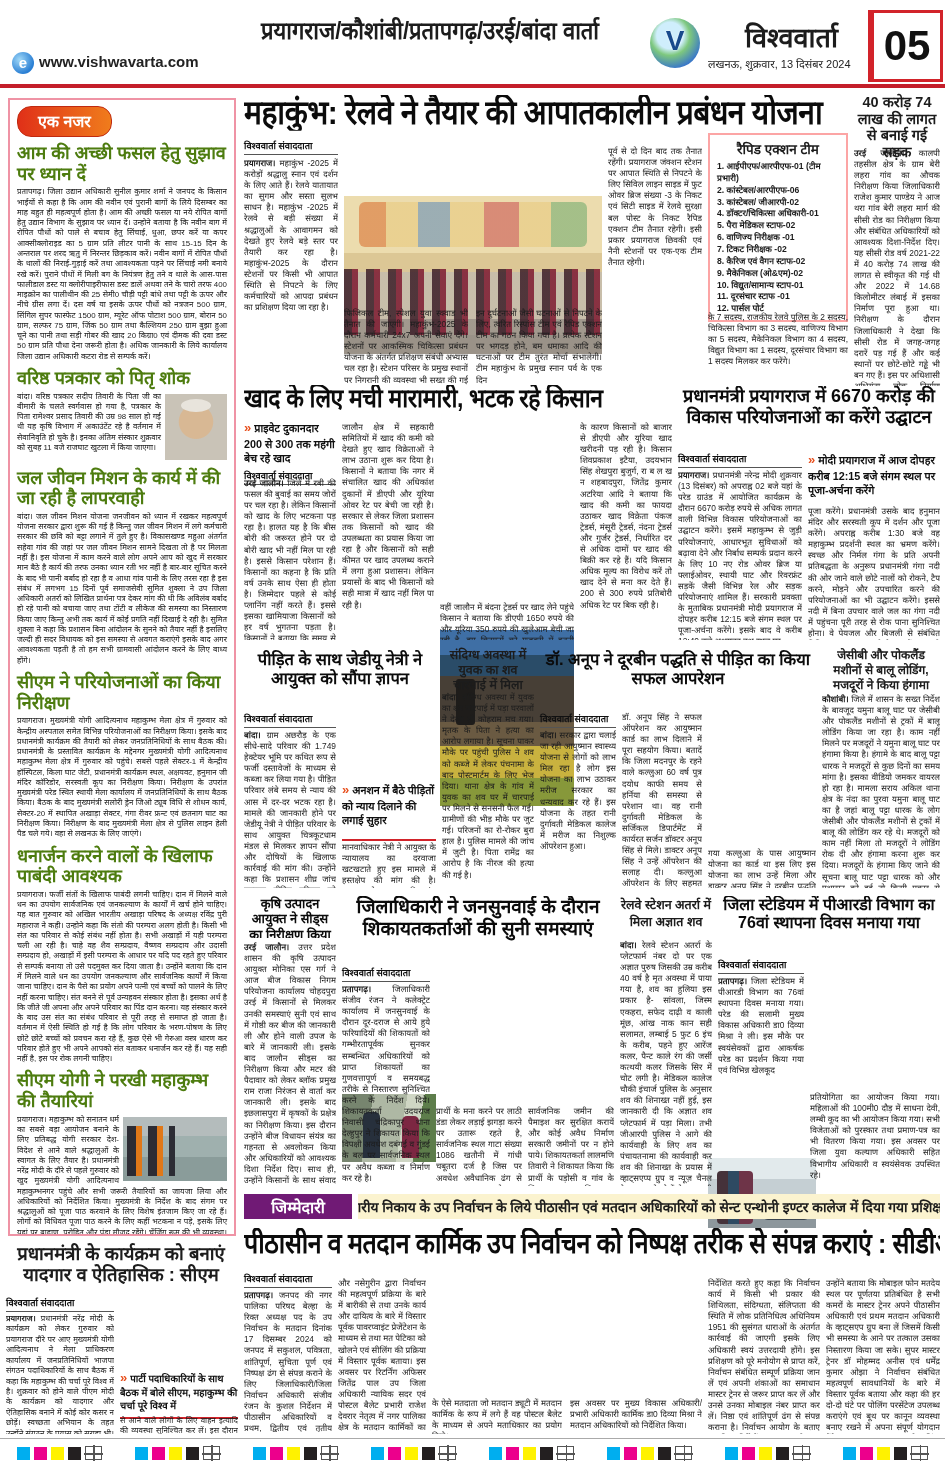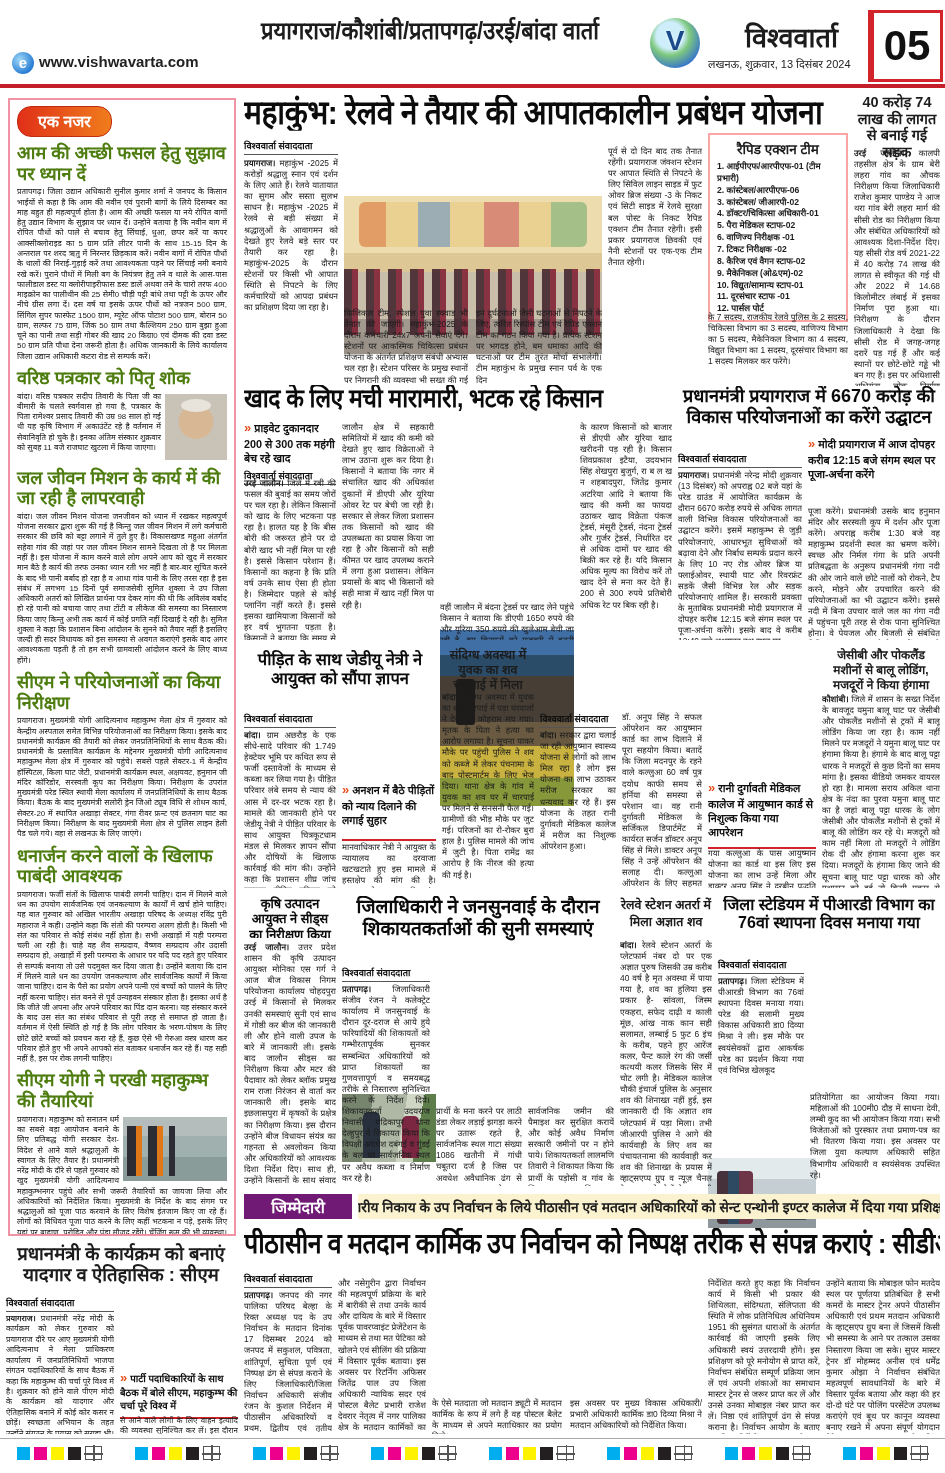--- a/index.html
+++ b/index.html
@@ -154,50 +154,48 @@
   <div class="abs col" style="left:342px;top:422px;width:92px;height:218px;">जालौन क्षेत्र में सहकारी समितियों में खाद की कमी को देखते हुए खाद विक्रेताओं ने लाभ उठाना शुरू कर दिया है। किसानों ने बताया कि नगर में संचालित खाद की अधिकांश दुकानों में डीएपी और यूरिया ओवर रेट पर बेची जा रही है। सरकार से लेकर जिला प्रशासन तक किसानों को खाद की उपलब्धता का प्रयास किया जा रहा है और किसानों को सही कीमत पर खाद उपलब्ध कराने में लगा हुआ प्रशासन। लेकिन प्रयासों के बाद भी किसानों को सही मात्रा में खाद नहीं मिल पा रही है।</div>
   <div class="abs ph ph-khad" style="left:440px;top:422px;width:134px;height:176px;"></div>
   <div class="abs col" style="left:440px;top:602px;width:134px;height:38px;">वहीं जालौन में बंदना ट्रेडर्स पर खाद लेने पहुंचे किसान ने बताया कि डीएपी 1650 रुपये की और यूरिया 350 रुपये की खुलेआम बेची जा रही है, हम किसानों को मजबूरी में इतनी महंगी खाद लेनी पड़ रही है, नहीं तो फसल बर्बाद हो जाएगी। जबकि विक्रेताओं का कहना है कि यह लोग पर्ची भी किसानों को दे रहे हैं।</div>
   <div class="abs col" style="left:580px;top:422px;width:92px;height:218px;">के कारण किसानों को बाजार से डीएपी और यूरिया खाद खरीदनी पड़ रही है। किसान शिवप्रकाश इटैया, उदयभान सिंह शेखपुरा बुजुर्ग, रा ब ल ख न शहबादपुरा, जितेंद्र कुमार अटरिया आदि ने बताया कि खाद की कमी का फायदा उठाकर खाद विक्रेता पंकज ट्रेडर्स, मंसूरी ट्रेडर्स, नंदना ट्रेडर्स और गुर्जर ट्रेडर्स, निर्धारित दर से अधिक दामों पर खाद की बिक्री कर रहे हैं। यदि किसान अधिक मूल्य का विरोध करें तो खाद देने से मना कर देते हैं। 200 से 300 रुपये प्रतिबोरी अधिक रेट पर बिक रही है।</div>
 
   <div class="abs h-md" style="left:678px;top:386px;width:262px;height:62px;">प्रधानमंत्री प्रयागराज में 6670 करोड़ की विकास परियोजनाओं का करेंगे उद्घाटन</div>
   <div class="abs byline" style="left:678px;top:452px;width:124px;">विश्ववार्ता संवाददाता</div>
   <div class="abs col" style="left:678px;top:470px;width:124px;height:170px;">
     <span class="dl">प्रयागराज।</span> <span>प्रधानमंत्री नरेन्द्र मोदी शुक्रवार (13 दिसंबर) को अपराह्न 02 बजे यहां के परेड ग्राउंड में आयोजित कार्यक्रम के दौरान 6670 करोड़ रुपये से अधिक लागत वाली विभिन्न विकास परियोजनाओं का उद्घाटन करेंगे। इसमें महाकुम्भ से जुड़ी परियोजनाएं, आधारभूत सुविधाओं को बढ़ावा देने और निर्बाध सम्पर्क प्रदान करने के लिए 10 नए रोड ओवर ब्रिज या फ्लाईओवर, स्थायी घाट और रिवरफ्रंट सड़कें जैसी विभिन्न रेल और सड़क परियोजनाएं शामिल हैं। सरकारी प्रवक्ता के मुताबिक प्रधानमंत्री मोदी प्रयागराज में दोपहर करीब 12:15 बजे संगम स्थल पर पूजा-अर्चना करेंगे। इसके बाद वे करीब 12:40 बजे अक्षयवट वृक्ष स्थल पर</span>
   </div>
-  <div class="abs" style="left:808px;top:436px;width:132px;">
+  <div class="abs" style="left:808px;top:452px;width:132px;">
     <div class="subhead"><span class="mk">»</span><span>मोदी प्रयागराज में आज दोपहर करीब 12:15 बजे संगम स्थल पर पूजा-अर्चना करेंगे</span></div>
   </div>
   <div class="abs col" style="left:808px;top:506px;width:132px;height:134px;">पूजा करेंगे। प्रधानमंत्री उसके बाद हनुमान मंदिर और सरस्वती कूप में दर्शन और पूजा करेंगे। अपराह्न करीब 1:30 बजे वह महाकुम्भ प्रदर्शनी स्थल का भ्रमण करेंगे। स्वच्छ और निर्मल गंगा के प्रति अपनी प्रतिबद्धता के अनुरूप प्रधानमंत्री गंगा नदी की ओर जाने वाले छोटे नालों को रोकने, टैप करने, मोड़ने और उपचारित करने की परियोजनाओं का भी उद्घाटन करेंगे। इससे नदी में बिना उपचार वाले जल का गंगा नदी में पहुंचना पूरी तरह से रोक पाना सुनिश्चित होना। वे पेयजल और बिजली से संबंधित विभिन्न इन्फ्राट्रक्चर परियोजनाओं का भी उद्घाटन करेंगे।</div>
 
   <div class="abs h-sm" style="left:244px;top:650px;width:192px;height:58px;font-size:16.5px;">पीड़ित के साथ जेडीयू नेत्री ने आयुक्त को सौंपा ज्ञापन</div>
   <div class="abs byline" style="left:244px;top:712px;width:92px;">विश्ववार्ता संवाददाता</div>
   <div class="abs col" style="left:244px;top:730px;width:92px;height:158px;">
     <span class="dl">बांदा।</span> <span>ग्राम अछरौड़ के एक सीधे-सादे परिवार की 1.749 हेक्टेयर भूमि पर कथित रूप से फर्जी दस्तावेजों के माध्यम से कब्जा कर लिया गया है। पीड़ित परिवार लंबे समय से न्याय की आस में दर-दर भटक रहा है। मामले की जानकारी होने पर जेडीयू नेत्री ने पीड़ित परिवार के साथ आयुक्त चित्रकूटधाम मंडल से मिलकर ज्ञापन सौंपा और दोषियों के खिलाफ कार्रवाई की मांग की। उन्होंने कहा कि प्रशासन शीघ्र जांच कराकर पीड़ित परिवार को उसकी भूमि का मालिकाना हक दिलाए।</span>
   </div>
   <div class="abs ph ph-jdu" style="left:342px;top:710px;width:94px;height:68px;"></div>
   <div class="abs subhead rule-red" style="left:342px;top:782px;width:94px;height:52px;">
     <span class="mk">»</span><span>अनशन में बैठे पीड़ितों को न्याय दिलाने की लगाई सुहार</span>
   </div>
   <div class="abs col" style="left:342px;top:842px;width:94px;height:46px;">मानवाधिकार नेत्री ने आयुक्त के न्यायालय का दरवाजा खटखटाते हुए इस मामले में हस्तक्षेप की मांग की है। आयुक्त ने प्रकरण की जांच कराकर नियमानुसार कार्रवाई का आश्वासन दिया। इस अवसर पर पीड़ित परिवार के सदस्य एवं अन्य लोग उपस्थित रहे।</div>
 
   <div class="abs h-xxs" style="left:442px;top:648px;width:92px;height:40px;font-size:12.5px;font-weight:800;text-align:center;line-height:1.2;">संदिग्ध अवस्था में युवक का शव चारपाई में मिला</div>
   <div class="abs col" style="left:442px;top:692px;width:92px;height:196px;">
     <span class="dl">बांदा।</span> <span>संदिग्ध अवस्था में युवक का शव चारपाई में पड़ा घरवालों ने देखा तो कोहराम मच गया। मृतक के पिता ने हत्या का आरोप लगाया है। सूचना पाकर मौके पर पहुंची पुलिस ने शव को कब्जे में लेकर पंचनामा के बाद पोस्टमार्टम के लिए भेज दिया। थाना क्षेत्र के गांव में युवक का शव घर में चारपाई पर मिलने से सनसनी फैल गई। ग्रामीणों की भीड़ मौके पर जुट गई। परिजनों का रो-रोकर बुरा हाल है। पुलिस मामले की जांच में जुटी है। पिता रामेंद्र का आरोप है कि नीरज की हत्या की गई है।</span>
   </div>
 
+  <div class="abs h-sm" style="left:540px;top:650px;width:276px;height:58px;font-size:16.5px;">डॉ. अनूप ने दूरबीन पद्धति से पीड़ित का किया सफल आपरेशन</div>
   <div class="abs byline" style="left:540px;top:712px;width:76px;">विश्ववार्ता संवाददाता</div>
   <div class="abs col" style="left:540px;top:730px;width:76px;height:158px;">
     <span class="dl">बांदा।</span> <span>सरकार द्वारा चलाई जा रही आयुष्मान स्वास्थ्य योजना से लोगों को लाभ मिल रहा है लोग इस योजना का लाभ उठाकर मरीज सरकार का धन्यवाद कर रहे हैं। इस योजना के तहत रानी दुर्गावती मेडिकल कालेज में मरीज का निशुल्क ऑपरेशन हुआ।</span>
   </div>
   <div class="abs col" style="left:622px;top:712px;width:80px;height:176px;">डॉ. अनूप सिंह ने सफल ऑपरेशन कर आयुष्मान कार्ड का लाभ दिलाने में पूरा सहयोग किया। बतादें कि जिला मदनपुर के रहने वाले कल्लुआ 60 वर्ष पुत्र दयोध काफी समय से हर्निया की समस्या से परेशान था। वह रानी दुर्गावती मेडिकल के सर्जिकल डिपार्टमेंट में कार्यरत सर्जन डॉक्टर अनूप सिंह से मिले। डाक्टर अनूप सिंह ने उन्हें ऑपरेशन की सलाह दी। कल्लुआ ऑपरेशन के लिए सहमत हो</div>
   <div class="abs ph ph-anup" style="left:708px;top:706px;width:108px;height:70px;"></div>
-  <div class="abs subhead rule-red" style="left:708px;top:780px;width:108px;height:62px;">
-    <span class="mk">»</span><span>रानी दुर्गावती मेडिकल कालेज में आयुष्मान कार्ड से निशुल्क किया गया आपरेशन</span>
-  </div>
   <div class="abs col" style="left:708px;top:848px;width:108px;height:40px;">गया कल्लुआ के पास आयुष्मान योजना का कार्ड था इस लिए इस योजना का लाभ उन्हें मिला और डाक्टर अनूप सिंह ने दूरबीन पद्धति से कल्लुआ के हर्निया का सफल आपरेशन कर दिया। कल्लुआ अब पूरी तरह स्वस्थ है और डिस्चार्ज होकर अपने घर चला गया।</div>
 
   <div class="abs h-xxs" style="left:822px;top:648px;width:118px;height:40px;font-size:12px;font-weight:800;text-align:center;line-height:1.25;">जेसीबी और पोकलैंड मशीनों से बालू लोडिंग, मजदूरों ने किया हंगामा</div>
   <div class="abs col" style="left:822px;top:694px;width:118px;height:194px;">
     <span class="dl">कौशांबी।</span> <span>जिले में शासन के सख्त निर्देश के बावजूद यमुना बालू घाट पर जेसीबी और पोकलैंड मशीनों से ट्रकों में बालू लोडिंग किया जा रहा है। काम नहीं मिलने पर मजदूरों ने यमुना बालू घाट पर हंगामा किया है। हंगामे के बाद बालू पट्टा धारक ने मजदूरों से कुछ दिनों का समय मांगा है। इसका वीडियो जमकर वायरल हो रहा है। मामला सराय अकिल थाना क्षेत्र के नंदा का पुरवा यमुना बालू घाट का है जहां बालू पट्टा धारक के लोग जेसीबी और पोकलैंड मशीनों से ट्रकों में बालू की लोडिंग कर रहे थे। मजदूरों को काम नहीं मिला तो मजदूरों ने लोडिंग रोक दी और हंगामा करना शुरू कर दिया। मजदूरों के हंगामा किए जाने की सूचना बालू घाट पट्टा धारक को और प्रशासन को हुई तो किसी प्रकार से मजदूरों को शांत किया गया, और कुछ दिनों का समय मांगा गया है।</span>
   </div>
 
   <div class="abs h-xs" style="left:244px;top:896px;width:92px;height:42px;">कृषि उत्पादन आयुक्त ने सीड्स का निरीक्षण किया</div>
   <div class="abs col" style="left:244px;top:942px;width:92px;height:244px;">
     <span class="dl">उरई जालौन।</span> <span>उत्तर प्रदेश शासन की कृषि उत्पादन आयुक्त मोनिका एस गर्ग ने आज बीज विकास निगम परियोजना कार्यालय चोहदपुरा उरई में किसानों से मिलकर उनकी समस्याएं सुनी एवं साथ में गोष्ठी कर बीज की जानकारी ली और होने वाली उपज के बारे में जानकारी ली। इसके बाद जालौन सीड्स का निरीक्षण किया और मटर की पैदावार को लेकर ब्लॉक प्रमुख राम राजा निरंजन से वार्ता कर जानकारी ली। इसके बाद इछलासपुरा में कृषकों के प्रक्षेत्र का निरीक्षण किया। इस दौरान उन्होंने बीज विधायन संयंत्र का गहनता से अवलोकन किया और अधिकारियों को आवश्यक दिशा निर्देश दिए। साथ ही, उन्होंने किसानों के साथ संवाद स्थापित कर उनकी समस्याओं और सुझावों को सुना। उन्होंने बीज उत्पादन, गुणवत्ता नियंत्रण और वितरण की प्रक्रिया की जानकारी ली।</span>

